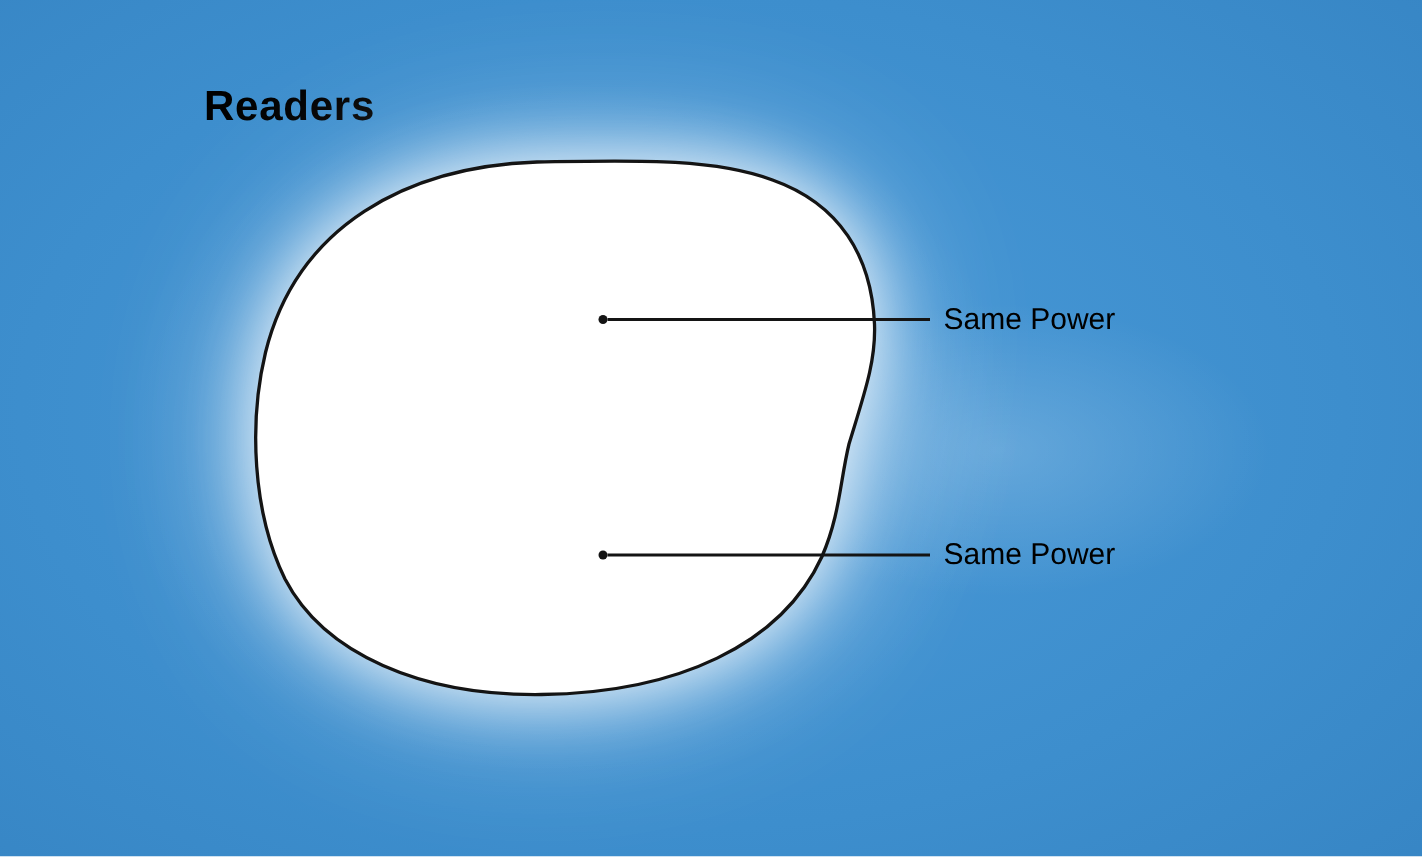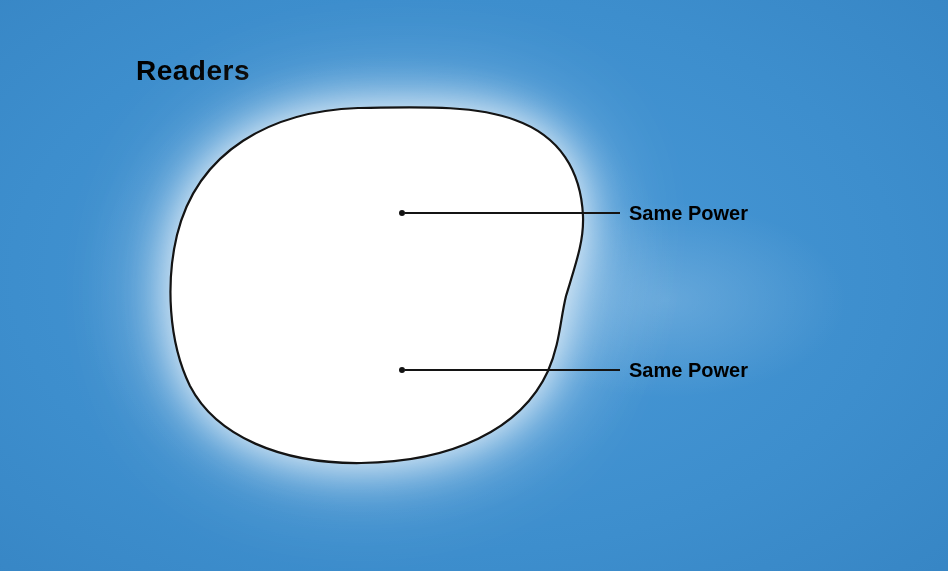--- a/index.html
+++ b/index.html
@@ -70,21 +70,21 @@
   }
   .callout .line {
     width: 215px;
     height: 2px;
     background: var(--outline);
     flex: 0 0 auto;
   }
   .callout .label {
     margin-left: 9px;
     font-size: 20px;
-    font-weight: bold;
+    font-weight: normal;
     color: var(--text);
     white-space: nowrap;
   }
 </style>
 </head>
 <body>
 
 <div class="stage">
 
   <div class="page-title">Readers</div>

